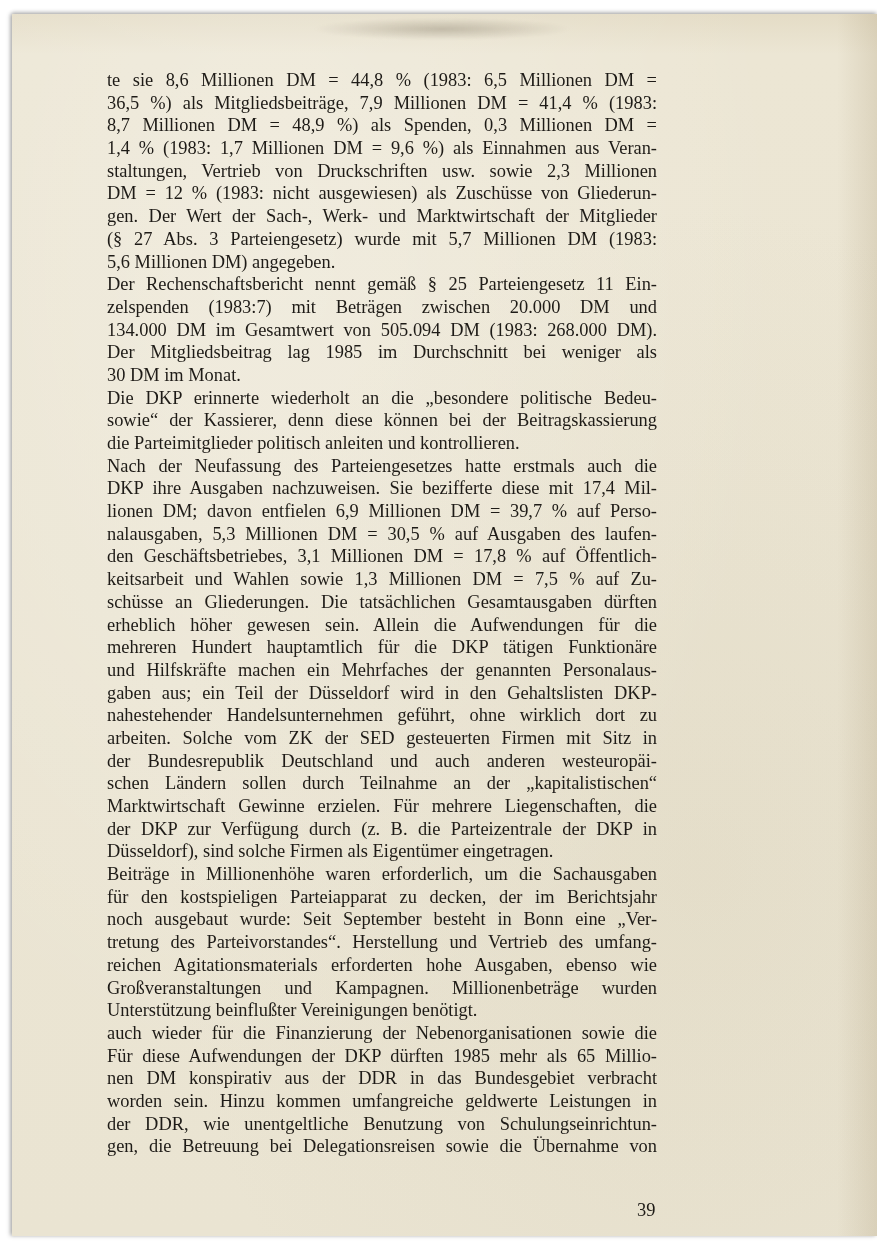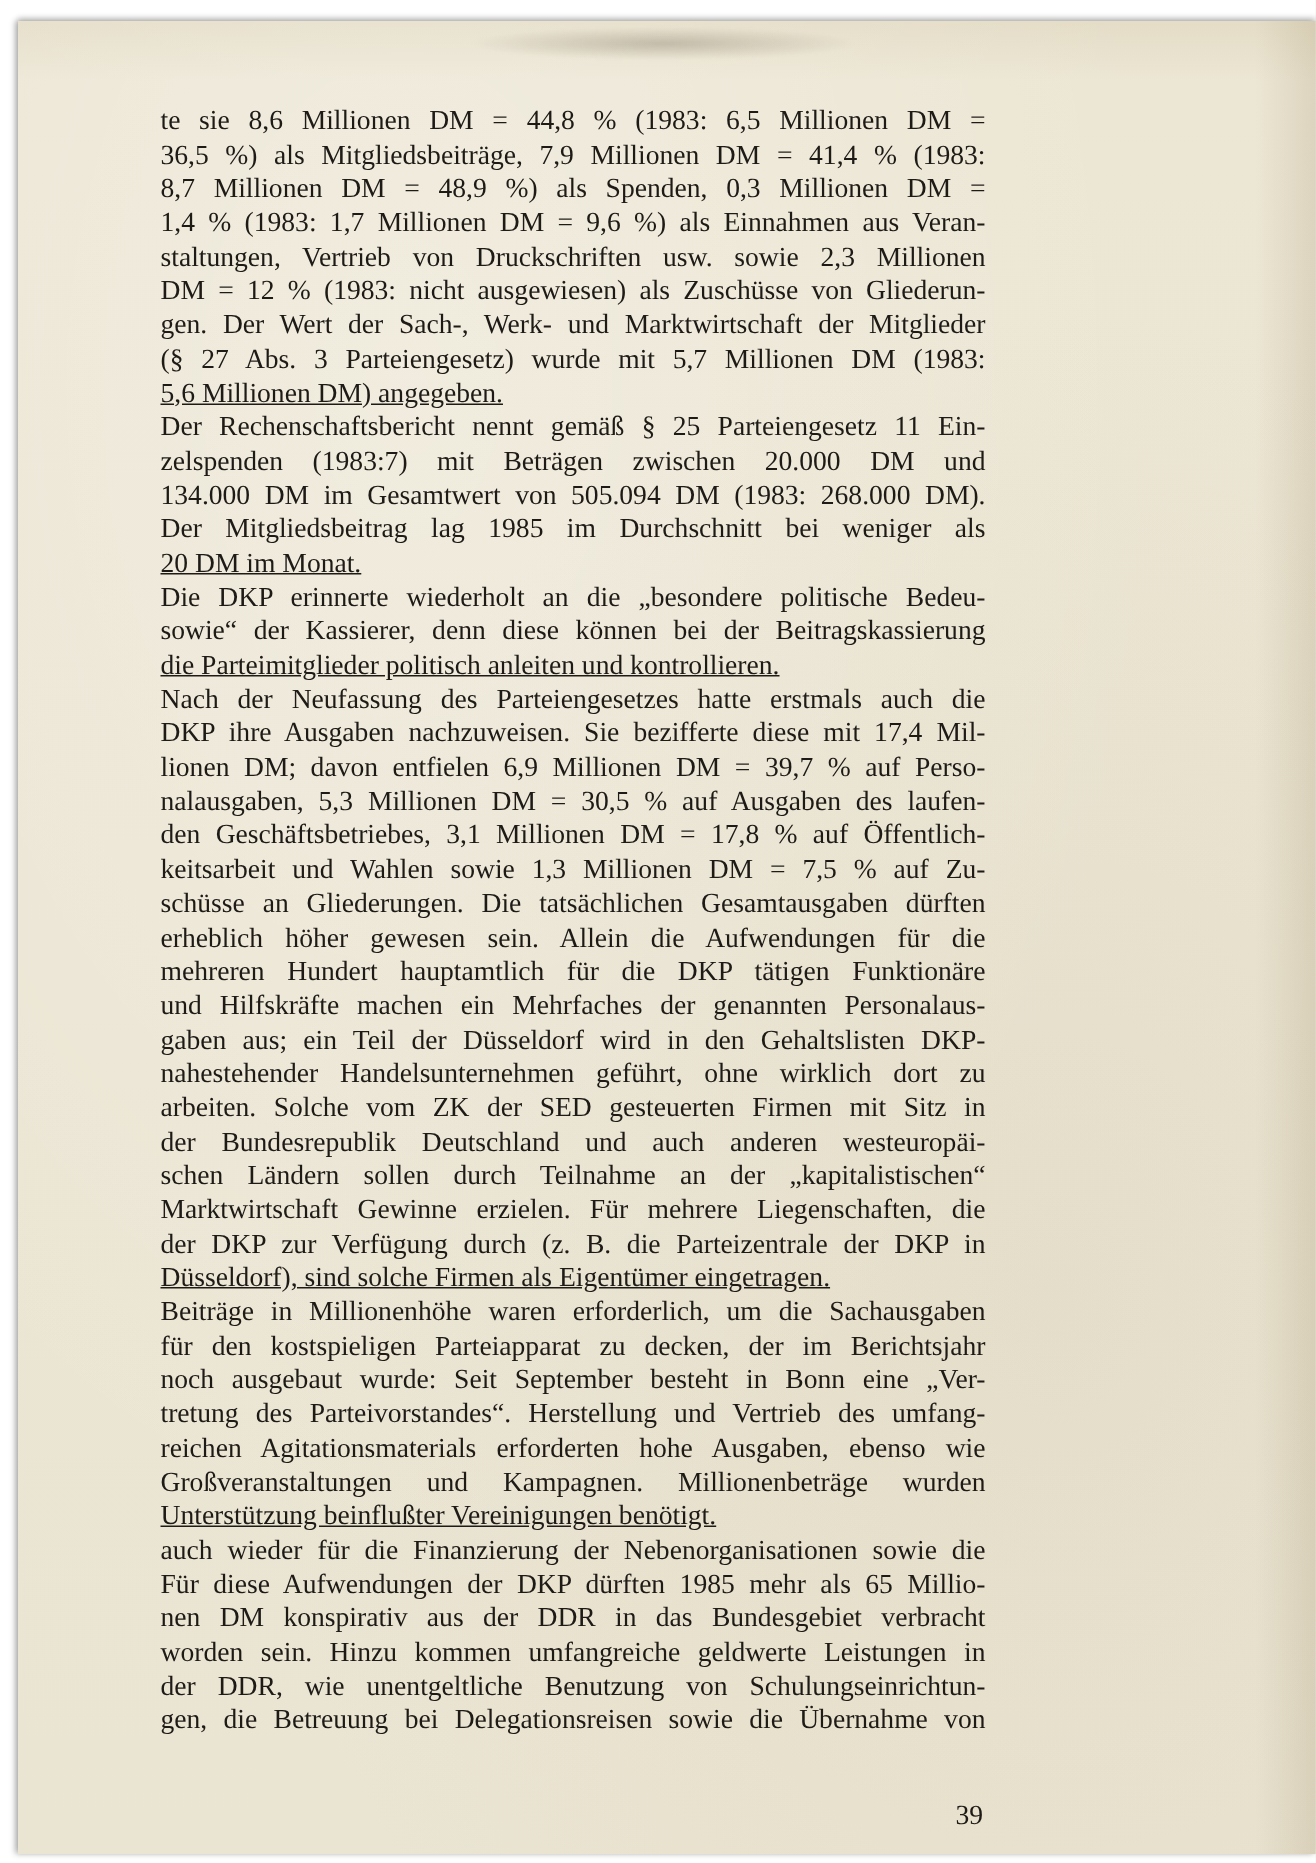--- a/index.html
+++ b/index.html
@@ -53,21 +53,20 @@
     }
     .line {
       display: block;
       white-space: nowrap;
       text-align: justify;
       text-align-last: justify;
       height: 22.7px;
     }
     .line.last {
       text-align-last: left;
-      text-decoration: underline;
     }
     .page-number {
       position: absolute;
       left: 625px;
       top: 1186px;
       font-family: Liberation Serif, serif;
       font-size: 18.4px;
       color: #1e1b17;
     }
   </style>
@@ -89,21 +88,21 @@
       <span class="line">gen. Der Wert der Sach-, Werk- und Marktwirtschaft der Mitglieder</span>
       <span class="line">(§ 27 Abs. 3 Parteiengesetz) wurde mit 5,7 Millionen DM (1983:</span>
       <span class="line last">5,6 Millionen DM) angegeben.</span>
     </div>
 
     <div>
       <span class="line">Der Rechenschaftsbericht nennt gemäß § 25 Parteiengesetz 11 Ein-</span>
       <span class="line">zelspenden (1983:7) mit Beträgen zwischen 20.000 DM und</span>
       <span class="line">134.000 DM im Gesamtwert von 505.094 DM (1983: 268.000 DM).</span>
       <span class="line">Der Mitgliedsbeitrag lag 1985 im Durchschnitt bei weniger als</span>
-      <span class="line last">20 DM im Monat.</span>
+      <span class="line last">30 DM im Monat.</span>
     </div>
 
     <div>
       <span class="line">Die DKP erinnerte wiederholt an die „besondere politische Bedeu-</span>
       <span class="line">sowie“ der Kassierer, denn diese können bei der Beitragskassierung</span>
       <span class="line last">die Parteimitglieder politisch anleiten und kontrollieren.</span>
     </div>
 
     <div>
       <span class="line">Nach der Neufassung des Parteiengesetzes hatte erstmals auch die</span>

